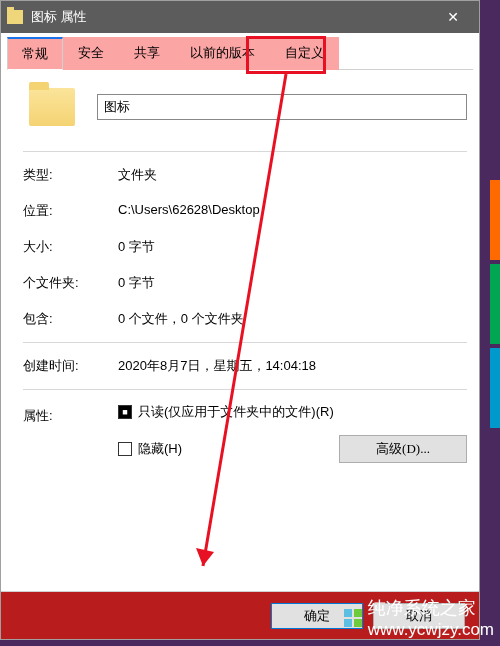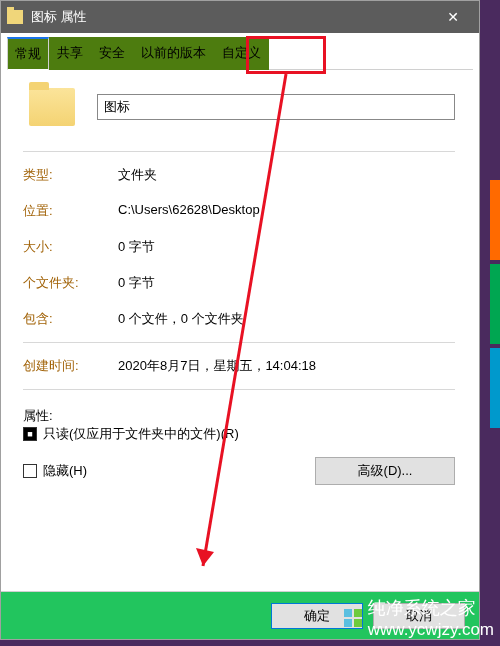--- a/index.html
+++ b/index.html
@@ -62,36 +62,36 @@
     .tabs-wrapper {
       padding: 4px 6px 0 6px;
       background: #fff;
     }
     .tabs {
       display: flex;
       border-bottom: 1px solid #d0d0d0;
       position: relative;
     }
     .tab {
-      padding: 6px 7px;
+      padding: 6px 14px;
       font-size: 13px;
       cursor: pointer;
-      background: #4d7c0f;
+      background: #fca5a5;
       border: 1px solid transparent;
       position: relative;
       margin-bottom: -1px;
     }
     .tab.active {
       border: 1px solid #d0d0d0;
       border-bottom: 1px solid #fff;
       border-top: 2px solid #1a73e8;
     }
     .content {
       flex: 1;
-      padding: 18px 24px 10px 22px;
+      padding: 18px 12px 10px 22px;
       display: flex;
       flex-direction: column;
     }
     .icon-name-row {
       display: flex;
       align-items: center;
       gap: 22px;
       margin-bottom: 20px;
     }
     .folder-icon {
@@ -119,29 +119,29 @@
       font-size: 13px;
       font-family: inherit;
       height: 26px;
     }
     .prop-row {
       display: flex;
       padding: 9px 0;
     }
     .prop-label {
       width: 95px;
-      color: #a16207;
+      color: #000000;
     }
     .prop-value { flex: 1; }
     .divider {
       border: none;
       border-top: 1px solid #d8d8d8;
       margin: 5px 0;
     }
-    .attr-section { display: flex; padding-top: 8px; flex-direction: column; }
+    .attr-section { display: flex; padding-top: 8px; }
     .attr-label { width: 95px; padding-top: 4px; }
     .attr-controls { flex: 1; }
     .checkbox-row {
       display: flex;
       align-items: center;
       margin-bottom: 14px;
     }
     .cb {
       width: 14px;
       height: 14px;
@@ -153,37 +153,37 @@
       font-size: 9px;
       line-height: 1;
     }
     .cb.filled { background: #000; color: #fff; }
     .attr-bottom-row {
       display: flex;
       align-items: center;
       justify-content: space-between;
     }
     .advanced-btn {
-      width: 140px;
+      width: 128px;
       height: 28px;
       border: 1px solid #adadad;
       background: #e1e1e1;
-      font-family: Liberation Sans, sans-serif;
+      font-family: Liberation Serif, serif;
       font-size: 13px;
       cursor: pointer;
     }
     .button-bar {
       height: 48px;
       border-top: 1px solid #d0d0d0;
       display: flex;
       align-items: center;
       justify-content: flex-end;
       gap: 10px;
       padding: 0 14px;
-      background: #22c55e;
+      background: #b91c1c;
     }
     .dlg-btn {
       width: 92px;
       height: 26px;
       border: 1px solid #adadad;
       background: #e1e1e1;
       font-family: inherit;
       font-size: 13px;
       cursor: pointer;
     }
@@ -221,22 +221,22 @@
 <div class="window">
   <div class="titlebar">
     <div class="titlebar-icon"></div>
     <div class="titlebar-title">图标 属性</div>
     <div class="titlebar-close">✕</div>
   </div>
 
   <div class="tabs-wrapper">
     <div class="tabs">
       <div class="tab active">常规</div>
+      <div class="tab">安全</div>
       <div class="tab">共享</div>
-      <div class="tab">安全</div>
       <div class="tab">以前的版本</div>
       <div class="tab">自定义</div>
     </div>
   </div>
 
   <div class="content">
     <div class="icon-name-row">
       <div class="folder-icon"></div>
       <input class="name-input" value="图标" style="">
     </div>

